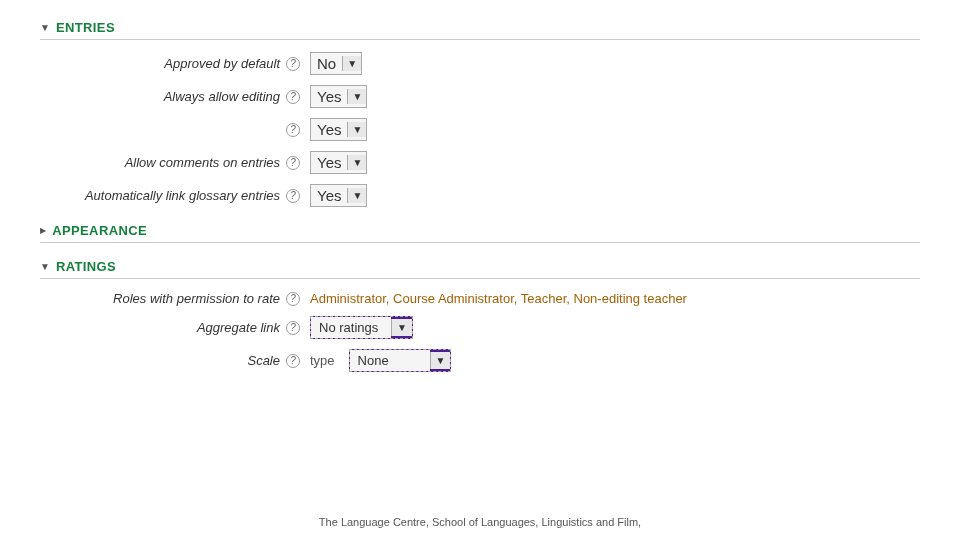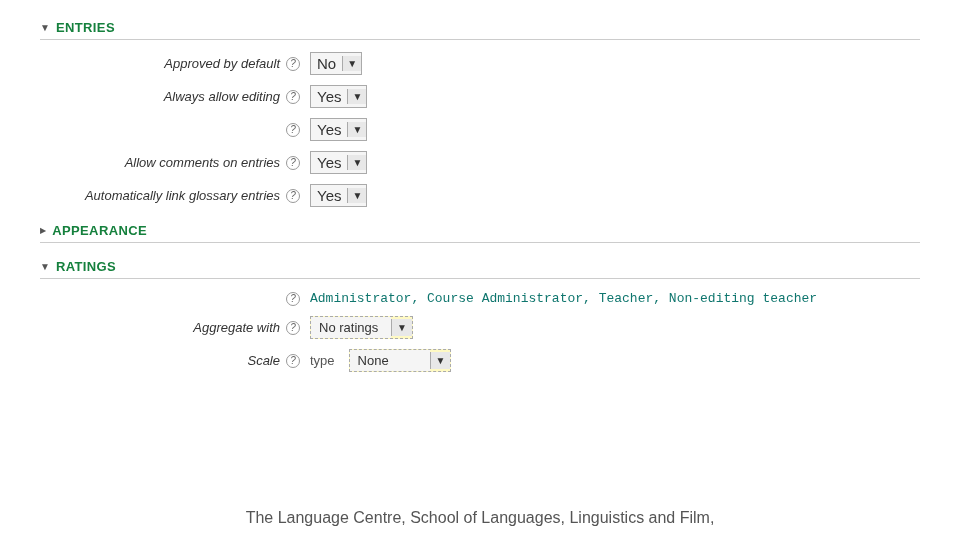--- a/index.html
+++ b/index.html
@@ -94,55 +94,54 @@
       cursor: pointer;
       font-size: 10px;
       display: flex;
       align-items: center;
       justify-content: center;
     }
     .select-wrapper-lg {
       display: flex;
       align-items: center;
       border: 1px dashed #aaa;
-      background: #fef9c3;
+      background: #4c1d95;
     }
     .select-value-lg {
       padding: 3px 8px;
       font-size: 13px;
       min-width: 80px;
       background: #f5f5f5;
     }
     .select-btn-lg {
       border-left: 1px solid #aaa;
       background: #e8e8e8;
       padding: 3px 5px;
       cursor: pointer;
       font-size: 10px;
       display: flex;
       align-items: center;
       justify-content: center;
     }
     .roles-text {
       font-size: 13px;
-      color: #0f766e;
-      font-family: Liberation Mono, monospace;
+      color: #a16207;
     }
     .scale-type-label {
       font-size: 13px;
       color: #555;
       margin-right: 8px;
     }
     .footer-text {
       position: absolute;
       bottom: 10px;
       left: 50%;
       transform: translateX(-50%);
       text-align: center;
-      font-size: 16px;
+      font-size: 11px;
       color: #555;
       line-height: 1.5;
     }
     .appearance-header {
       cursor: pointer;
     }
     .appearance-header .toggle-icon {
       font-size: 8px;
     }
   </style>
@@ -230,30 +229,31 @@
   </div>
 
   <div class="section">
     <div class="section-header">
       <span class="toggle-icon">▼</span>
       <span class="section-title">RATINGS</span>
     </div>
 
     <div class="form-row">
       <div class="form-label">
+        <span>Roles with permission to rate</span>
         <span class="help-icon">?</span>
       </div>
       <div class="form-control-wrapper">
         <span class="roles-text">Administrator, Course Administrator, Teacher, Non-editing teacher</span>
       </div>
     </div>
 
     <div class="form-row">
       <div class="form-label">
-        <span>Aggregate with</span>
+        <span>Aggregate link</span>
         <span class="help-icon">?</span>
       </div>
       <div class="form-control-wrapper">
         <div class="select-wrapper-lg">
           <span class="select-value-lg">No ratings</span>
           <span class="select-btn-lg">▼</span>
         </div>
       </div>
     </div>
 

